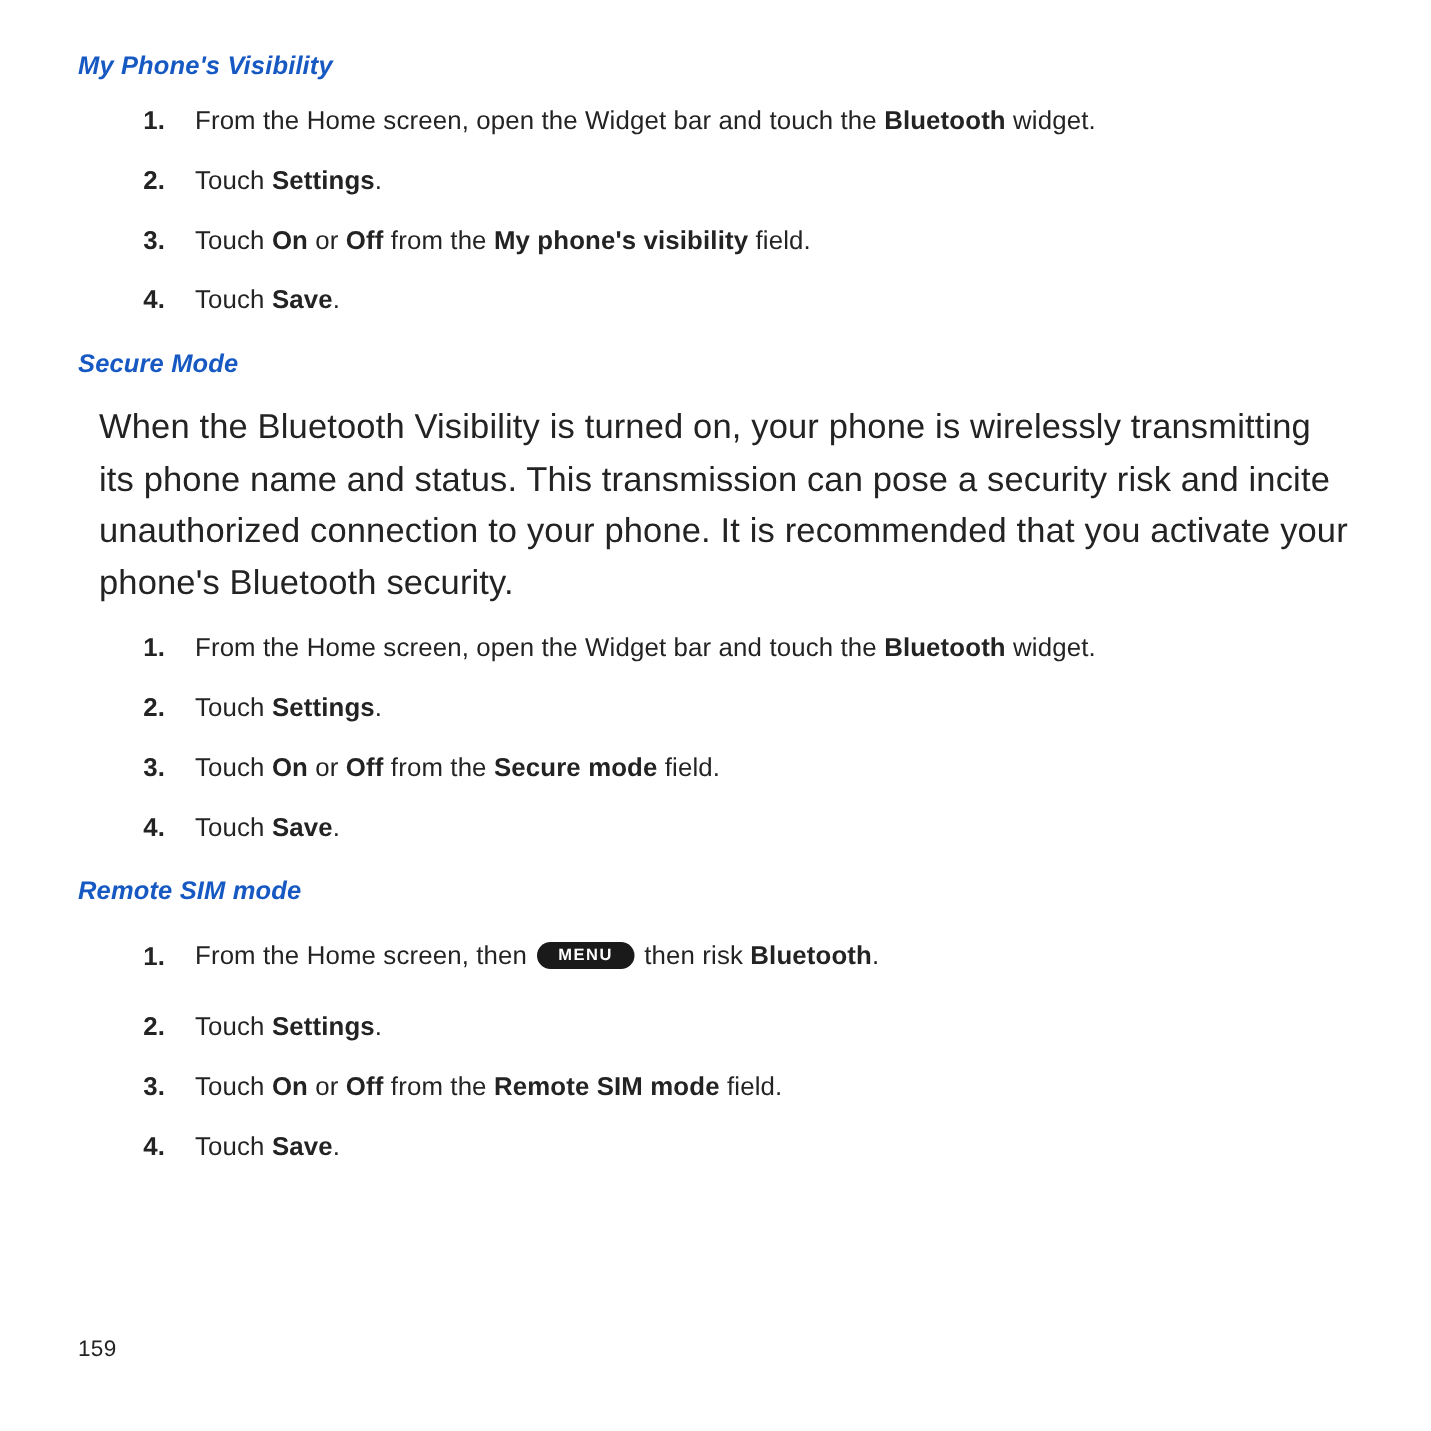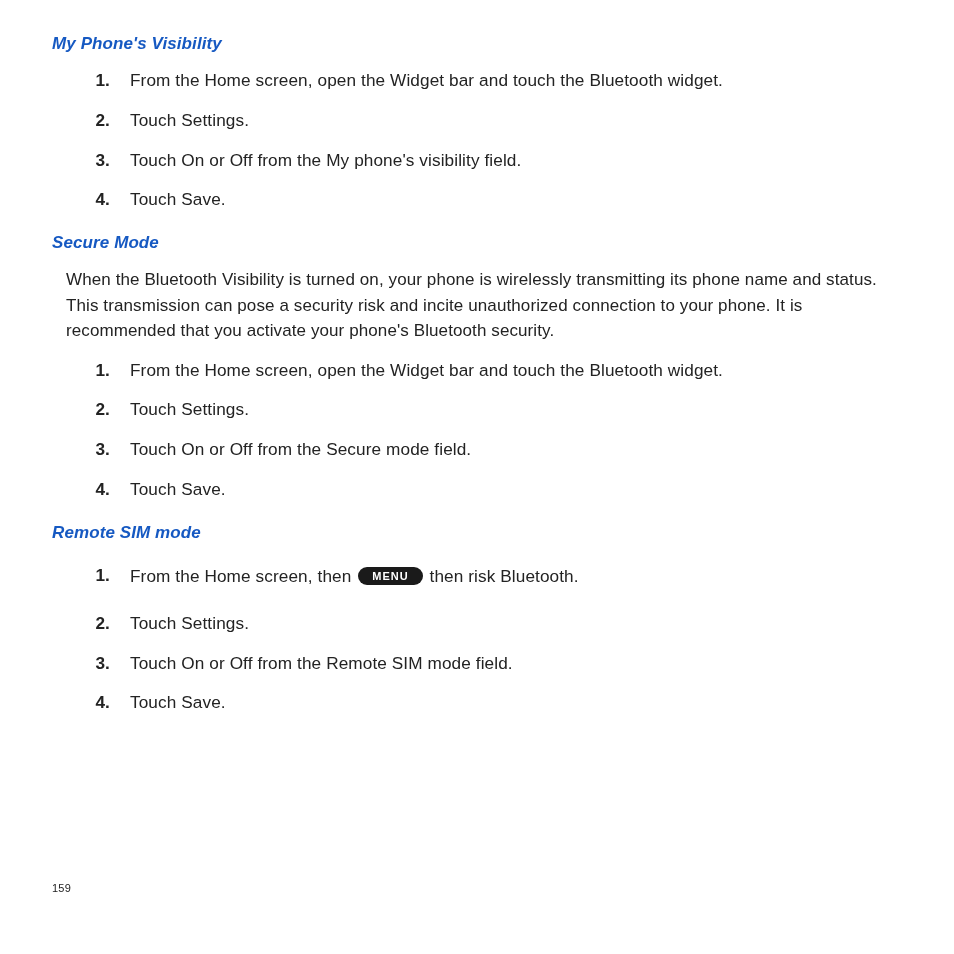--- a/index.html
+++ b/index.html
@@ -23,21 +23,21 @@
     color: #1659c2;
     font-size: 17px;
     letter-spacing: 0.1px;
     margin: 0 0 14px 0;
   }
   .indent-heading {
     
   }
   .para {
     font-family: "Helvetica Neue", Helvetica, Arial, sans-serif;
-    font-size: 17px;
+    font-size: 23px;
     line-height: 1.5;
     font-weight: 400;
     font-stretch: condensed;
     letter-spacing: 0.1px;
     margin: 0 0 14px 0;
     color: #232323;
   }
   .para-body {
     margin-left: 14px;
     margin-right: 4px;
@@ -63,21 +63,21 @@
     text-align: right;
     font-weight: 700;
     padding-right: 20px;
     flex: 0 0 auto;
     box-sizing: border-box;
     margin-left: 20px;
   }
   .ol .txt {
     flex: 1 1 auto;
   }
-  .b { font-weight: 400; }
+  .b { font-weight: 700; }
   .menu-pill {
     display: inline-flex;
     align-items: center;
     justify-content: center;
     background: #1a1a1a;
     color: #ffffff;
     font-weight: 700;
     font-size: 11px;
     letter-spacing: 1px;
     border-radius: 10px;
@@ -87,22 +87,22 @@
     vertical-align: middle;
     position: relative;
     top: -1px;
     margin: 11px 2px;
     font-style: normal;
     font-family: "Helvetica Neue", Helvetica, Arial, sans-serif;
   }
   .page-num {
     position: absolute;
     left: 52px;
-    bottom: 60px;
-    font-size: 11px;
+    bottom: 46px;
+    font-size: 15px;
     font-weight: 400;
     color: #232323;
     letter-spacing: 0.2px;
   }
 </style>
 </head>
 <body>
 
 <div class="page">
 

